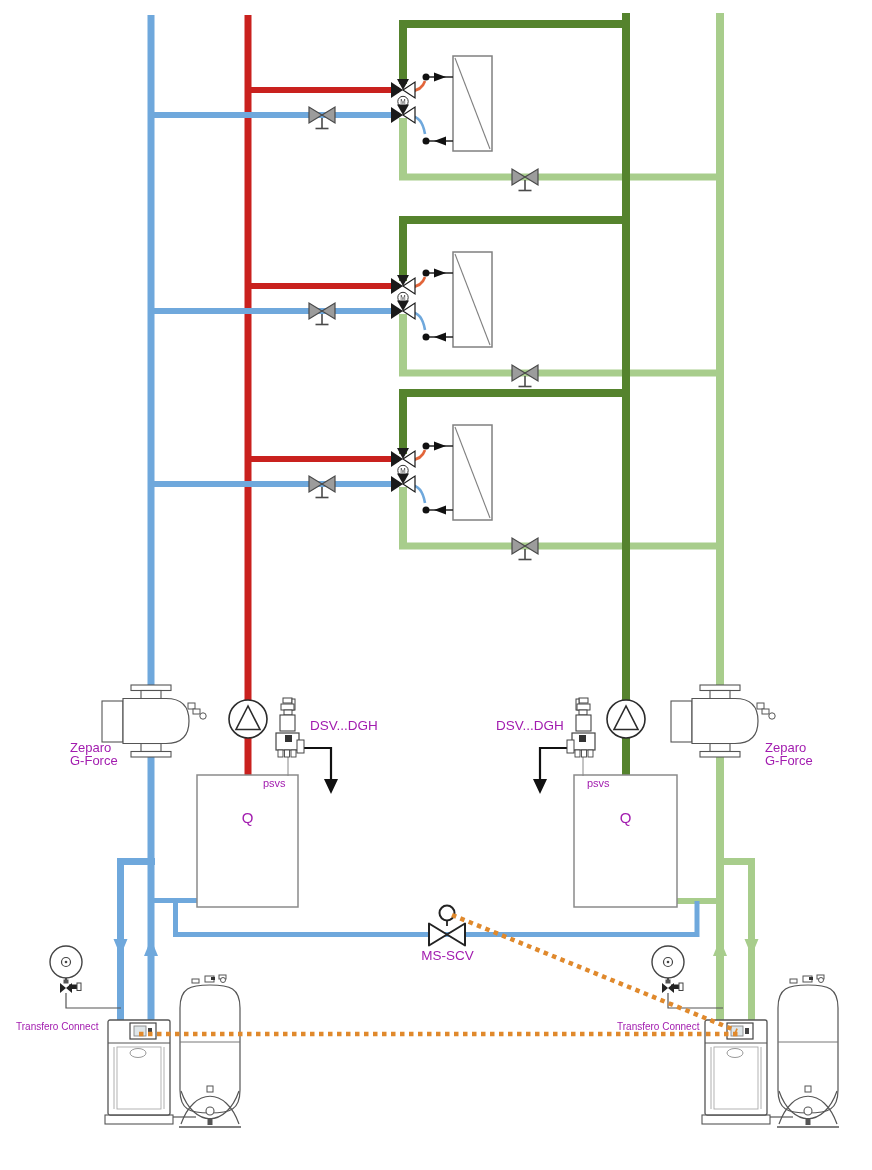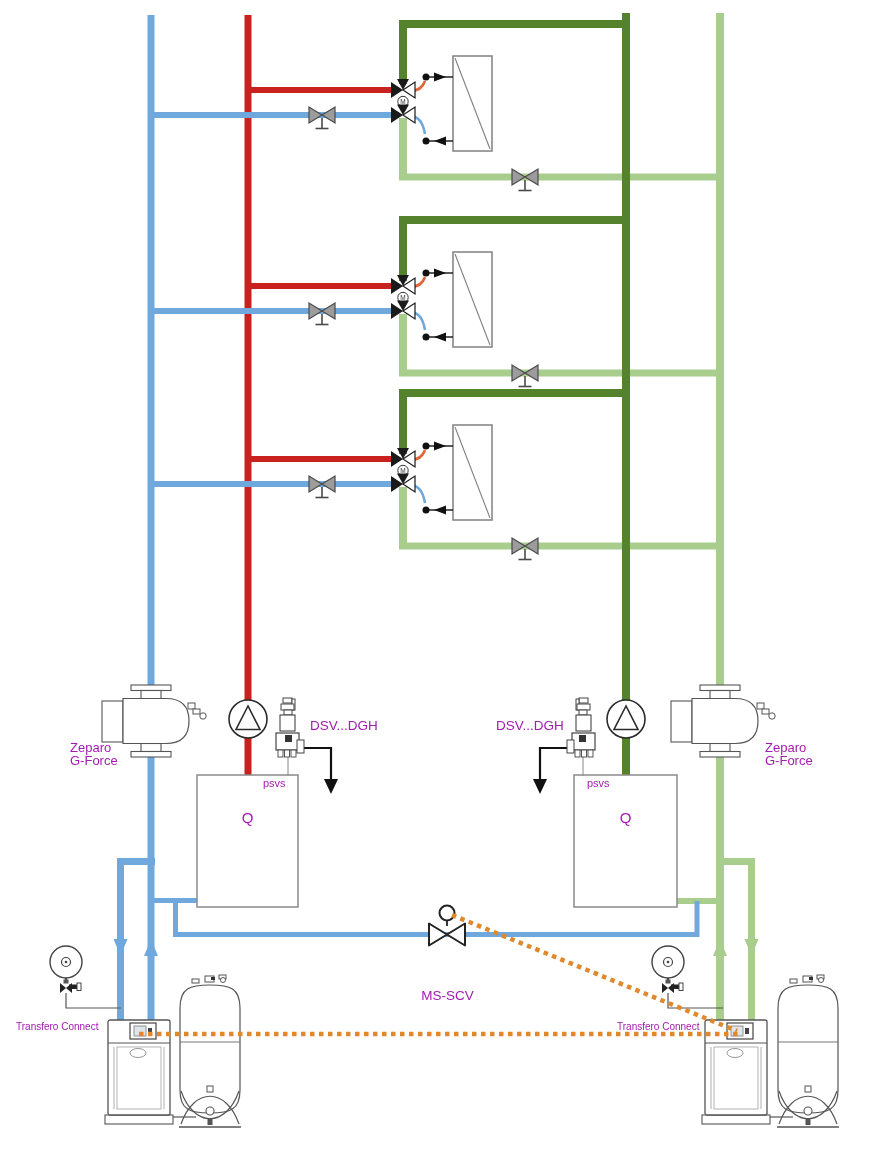--- a/index.html
+++ b/index.html
@@ -226,18 +226,18 @@
 
 <div class="lbl lbl-dsv" style="left:310px;top:718px;">DSV...DGH</div>
 <div class="lbl lbl-dsv" style="left:496px;top:718px;">DSV...DGH</div>
 
 <div class="lbl lbl-psvs" style="left:263px;top:777px;">psvs</div>
 <div class="lbl lbl-psvs" style="left:587px;top:777px;">psvs</div>
 
 <div class="lbl lbl-q" style="left:197px;top:809px;width:101px;">Q</div>
 <div class="lbl lbl-q" style="left:574px;top:809px;width:103px;">Q</div>
 
-<div class="lbl lbl-msscv" style="left:405px;top:948px;width:85px;margin-top:40px;">MS-SCV</div>
+<div class="lbl lbl-msscv" style="left:405px;top:948px;width:85px;">MS-SCV</div>
 
 <div class="lbl lbl-transfero" style="left:16px;top:1021px;">Transfero Connect</div>
 <div class="lbl lbl-transfero" style="left:617px;top:1021px;">Transfero Connect</div>
 
 </div>
 
 </body></html>

